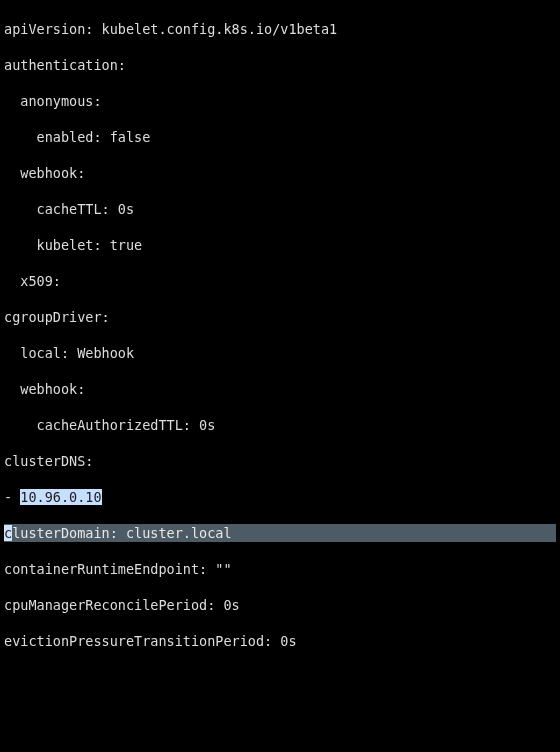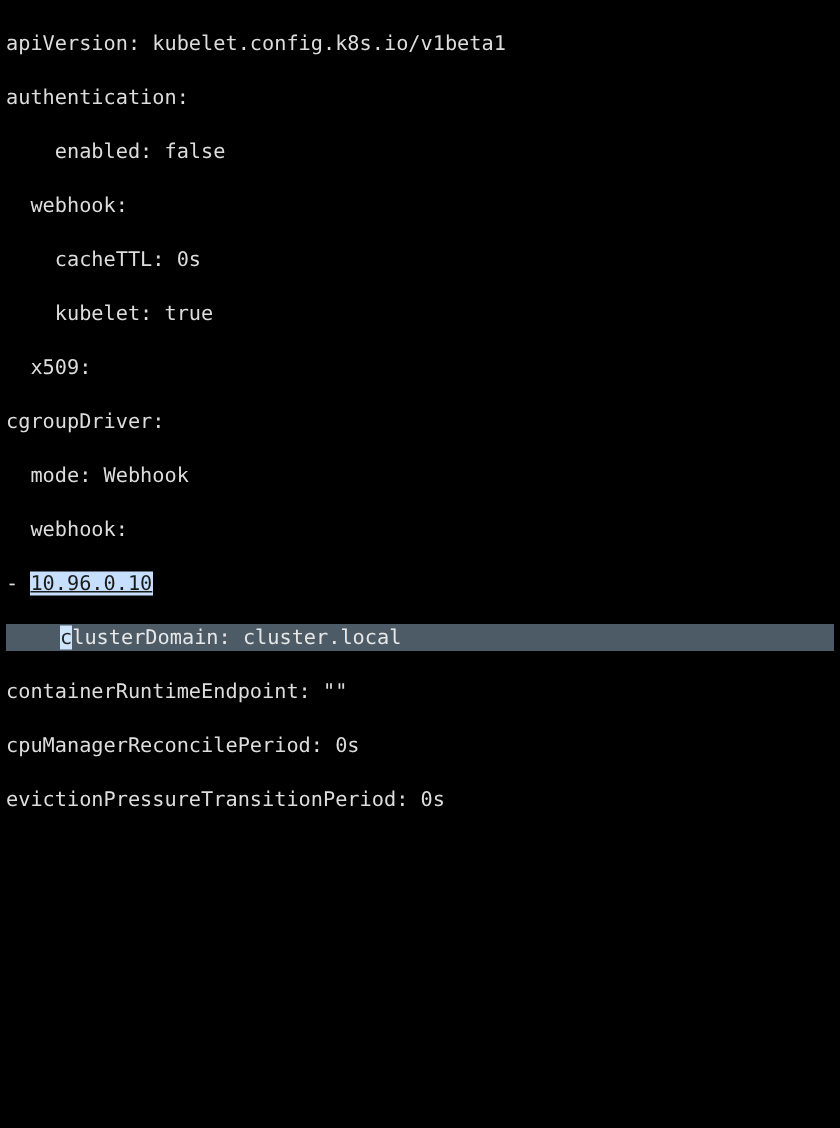--- a/index.html
+++ b/index.html
@@ -17,47 +17,48 @@
     color: #dddddd;
     white-space: pre;
     padding: 2px 4px;
   }
   .line {
     display: block;
   }
   .sel {
     background: #c7dfff;
     color: #1a1a1a;
-    text-decoration: underline;
   }
   .hl {
     background: #4c5b66;
     color: #e7e7e7;
     display: block;
-    padding-left: 36px;
   }
   .hl .cursor {
     background: #cde4fb;
     color: #222;
   }
 </style>
 </head>
 <body>
 
 <div class="terminal">
 <span class="line">apiVersion: kubelet.config.k8s.io/v1beta1</span>
 <span class="line">authentication:</span>
+<span class="line">  anonymous:</span>
 <span class="line">    enabled: false</span>
 <span class="line">  webhook:</span>
 <span class="line">    cacheTTL: 0s</span>
 <span class="line">    kubelet: true</span>
 <span class="line">  x509:</span>
 <span class="line">cgroupDriver:</span>
-<span class="line">  mode: Webhook</span>
+<span class="line">  local: Webhook</span>
 <span class="line">  webhook:</span>
+<span class="line">    cacheAuthorizedTTL: 0s</span>
+<span class="line">clusterDNS:</span>
 <span class="line"><span>- </span><span class="sel">10.96.0.10</span></span>
 <span class="hl"><span class="cursor">c</span><span>lusterDomain: cluster.local</span></span>
 <span class="line">containerRuntimeEndpoint: ""</span>
 <span class="line">cpuManagerReconcilePeriod: 0s</span>
 <span class="line">evictionPressureTransitionPeriod: 0s</span>
 
 
 
 
 

